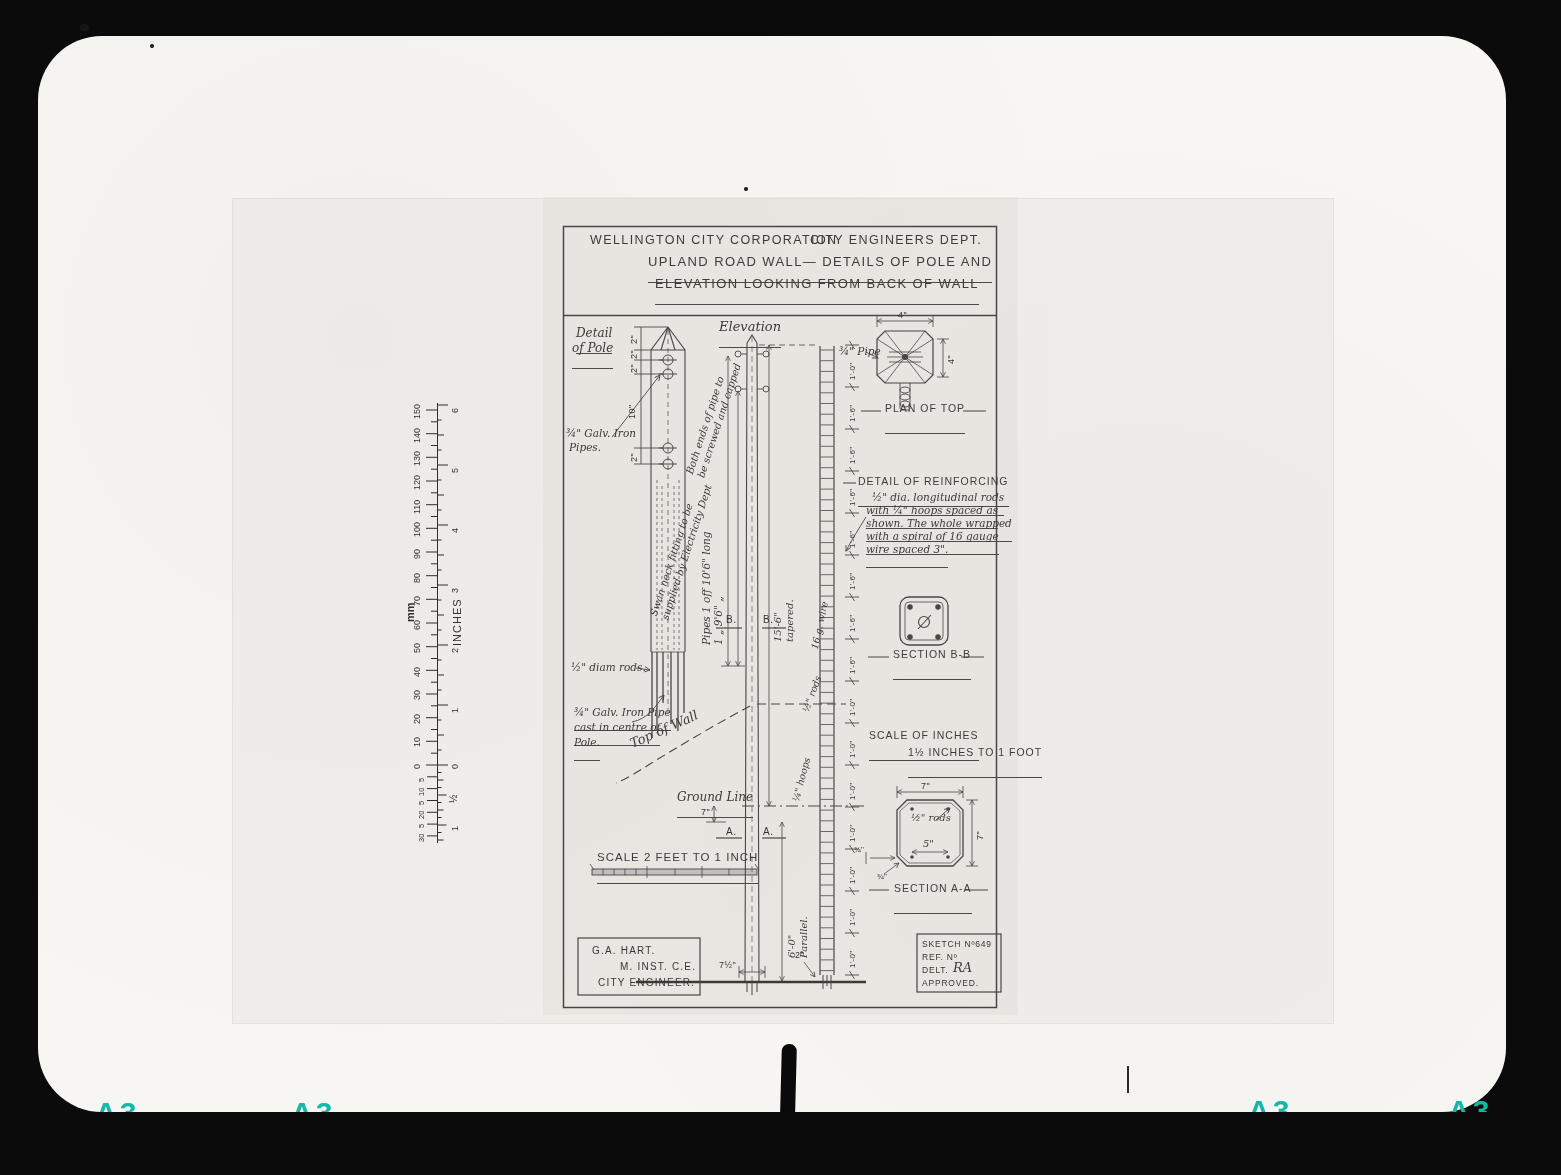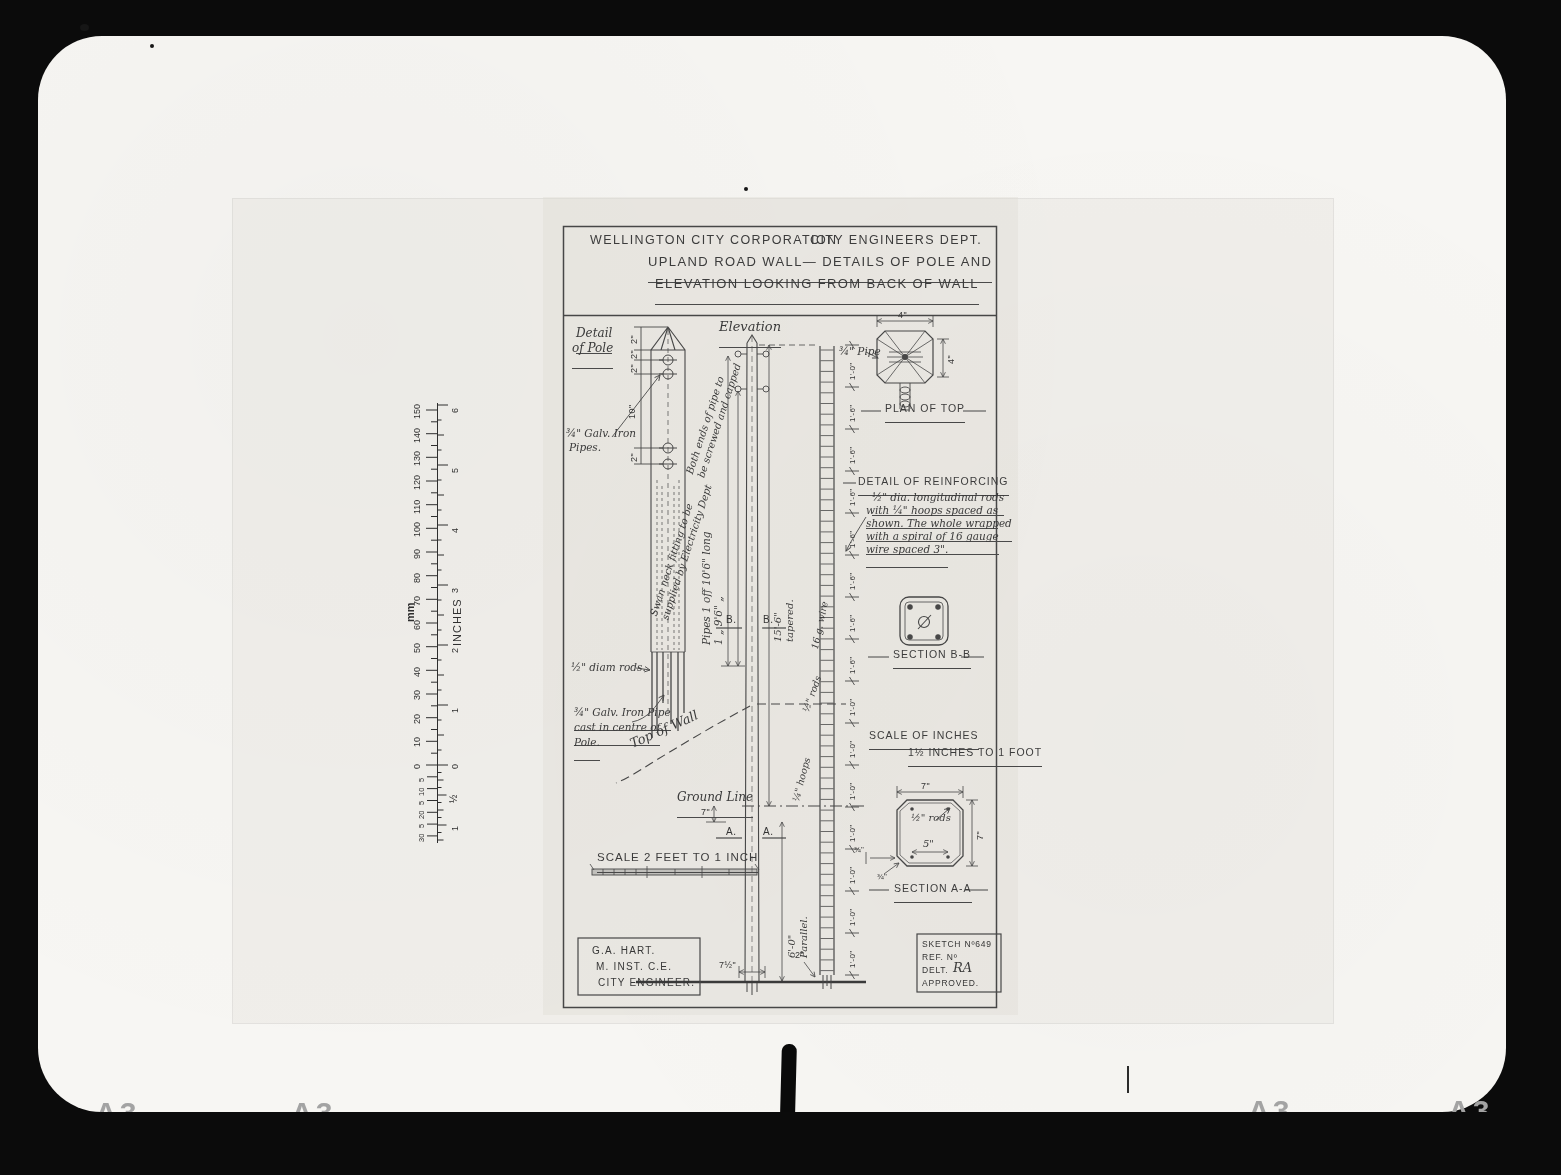--- a/index.html
+++ b/index.html
@@ -10,30 +10,30 @@
           radial-gradient(circle at 22% 28%, rgba(0,0,0,.025), transparent 55%),
           radial-gradient(circle at 75% 65%, rgba(0,0,0,.02), transparent 50%),
           #f7f6f3;}
   #sheet{position:absolute;left:232px;top:198px;width:1100px;height:824px;
          background:rgba(226,224,218,.35);border:1px solid rgba(0,0,0,.05);}
   #dwg{position:absolute;left:543px;top:197px;width:475px;height:818px;
        background:rgba(222,220,213,.40);}
   svg#art{position:absolute;left:0;top:0;}
   .lbl{position:absolute;white-space:nowrap;color:#3c3c3c;line-height:1.15;}
   .pr{font-size:12.5px;letter-spacing:1.4px;}
-  .cap{font-size:10.5px;letter-spacing:1px;border-bottom:1px solid #474747;padding-bottom:8px;}
+  .cap{font-size:10.5px;letter-spacing:1px;border-bottom:1px solid #474747;padding-bottom:19px;}
   .u{border-bottom:1px solid #4a4a4a;padding-bottom:12px;}
   .hw{font-family:"DejaVu Serif",serif;font-style:italic;font-size:12px;color:#3a3a3a;}
   .hws{font-family:"DejaVu Serif",serif;font-style:italic;font-size:10.5px;color:#3a3a3a;}
   .dim{font-size:9px;letter-spacing:.5px;color:#343434;}
   .dm8{font-size:8px;letter-spacing:.3px;color:#343434;}
   .rot{transform:rotate(-90deg);transform-origin:0 0;}
   .rn{position:absolute;font-size:9px;color:#2f2f2f;transform:rotate(-90deg);transform-origin:0 0;}
   .rns{position:absolute;font-size:7.5px;color:#2f2f2f;transform:rotate(-90deg);transform-origin:0 0;}
-  .a3{position:absolute;font-weight:bold;font-size:30px;letter-spacing:3px;color:#a3a3a3;}
+  .a3{position:absolute;font-weight:bold;font-size:30px;letter-spacing:3px;color:#14b8a6;}
   .speck{position:absolute;background:#161616;border-radius:50%;}
   #blob{position:absolute;left:781px;top:1044px;width:15px;height:70px;background:#0a0a0a;
         border-radius:7px 7px 0 0;transform:rotate(1.5deg);}
   #filmline{position:absolute;left:1127px;top:1066px;width:2px;height:27px;background:#2b2b2b;}
   #strip{position:absolute;left:0;top:1112px;width:1561px;height:63px;background:#0b0b0b;}
   .bx{font-size:10px;letter-spacing:1.2px;color:#373737;}
   .sk{font-size:8.5px;letter-spacing:.8px;color:#343434;}
 </style>
 </head>
 <body>
@@ -329,21 +329,21 @@
   <div class="lbl dim" style="left:921px;top:781px;">7"</div>
   <div class="lbl dim rot" style="left:975px;top:840px;">7"</div>
   <div class="lbl hws" style="left:911px;top:812px;font-size:10px;">½" rods</div>
   <div class="lbl hws" style="left:923px;top:838px;font-size:10px;">5"</div>
   <div class="lbl dm8" style="left:854px;top:845px;">¾"</div>
   <div class="lbl dm8" style="left:877px;top:872px;">¾"</div>
   <div class="lbl cap" style="left:894px;top:882px;">SECTION A-A</div>
   <div class="lbl cap" style="left:597px;top:851px;font-size:11.5px;">SCALE 2 FEET TO 1 INCH</div>
 
   <div class="lbl bx" style="left:592px;top:945px;">G.A. HART.</div>
-  <div class="lbl bx" style="left:596px;top:961px;">M. INST. C.E.</div>
+  <div class="lbl bx" style="left:620px;top:961px;">M. INST. C.E.</div>
   <div class="lbl bx" style="left:598px;top:977px;">CITY ENGINEER.</div>
   <div class="lbl sk" style="left:922px;top:940px;">SKETCH Nº649</div>
   <div class="lbl sk" style="left:922px;top:953px;">REF. Nº</div>
   <div class="lbl sk" style="left:922px;top:966px;">DELT.</div>
   <div class="lbl hw" style="left:953px;top:961px;font-size:13px;">RA</div>
   <div class="lbl sk" style="left:922px;top:979px;">APPROVED.</div>
 
   <div class="rn" style="left:412px;top:419px;">150</div>
   <div class="rn" style="left:412px;top:443px;">140</div>
   <div class="rn" style="left:412px;top:466px;">130</div>

